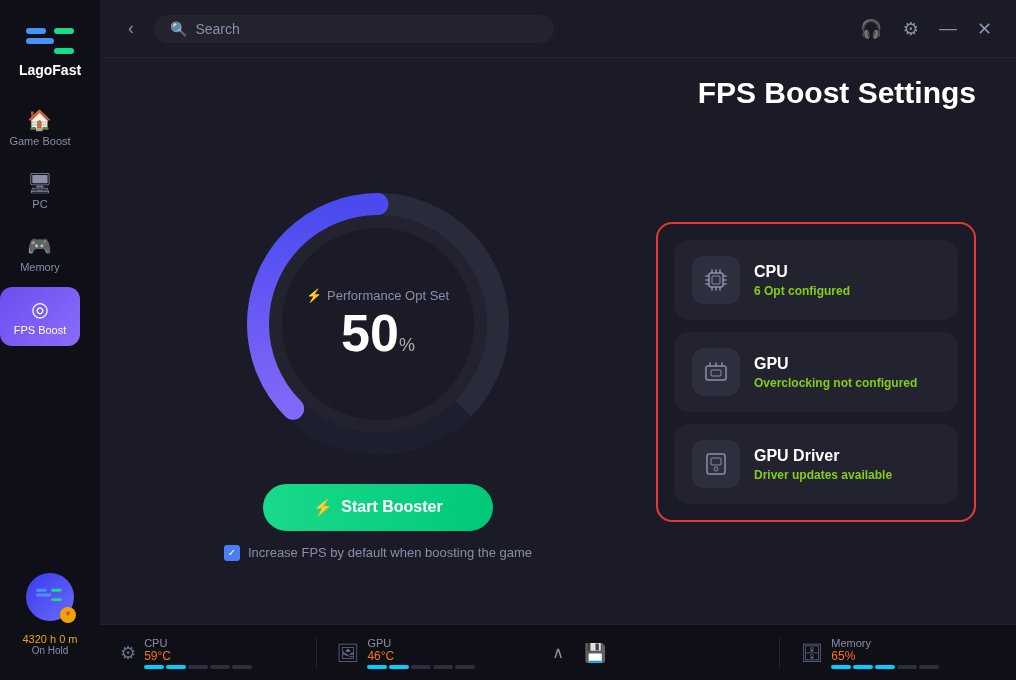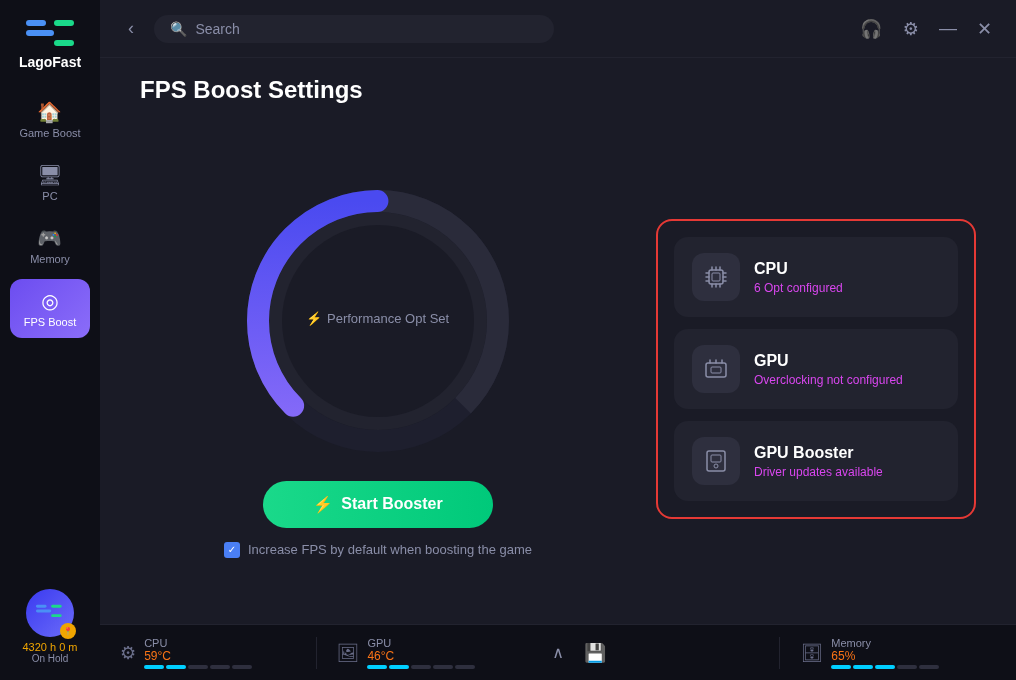--- a/index.html
+++ b/index.html
@@ -12,22 +12,21 @@
       overflow: hidden;
       display: flex;
     }
 
     
     .sidebar {
       width: 100px;
       background: #0e0f17;
       display: flex;
       flex-direction: column;
-      align-items: center;
-      padding: 16px 0;
+      padding: 24px 0;
       flex-shrink: 0;
     }
     .logo-area {
       display: flex;
       flex-direction: column;
       align-items: center;
       margin-bottom: 20px;
     }
     .logo-icon {
       width: 48px;
@@ -84,21 +83,21 @@
       background: #f0a500;
       border-radius: 50%;
       display: flex;
       align-items: center;
       justify-content: center;
       font-size: 8px;
     }
     .user-time {
       font-size: 11px;
       color: #f0a500;
-      margin-top: 4px;
+      margin-top: 12px;
       text-align: center;
     }
     .user-status {
       font-size: 10px;
       color: #8a8ea8;
     }
 
     
     .main-content {
       flex: 1;
@@ -163,24 +162,24 @@
 
     
     .page-body {
       flex: 1;
       display: flex;
       flex-direction: column;
       padding: 0 40px;
       overflow: hidden;
     }
     .page-title {
-      font-size: 24px;
+      font-size: 30px;
       font-weight: 600;
       color: #fff;
-      text-align: left;
+      text-align: right;
       padding: 18px 0 10px;
     }
 
     
     .center-area {
       display: flex;
       flex: 1;
       align-items: center;
       gap: 40px;
     }
@@ -299,21 +298,22 @@
     }
     .card-info { flex: 1; }
     .card-name {
       font-size: 16px;
       font-weight: 600;
       color: #fff;
       margin-bottom: 3px;
     }
     .card-sub {
       font-size: 12px;
-      color: #d946ef;
+      color: #84cc16;
+      font-weight: bold;
     }
 
     
     .status-bar {
       height: 56px;
       background: #0e0f17;
       display: flex;
       align-items: center;
       padding: 0 20px;
       gap: 0;
@@ -452,20 +452,23 @@
                 <stop offset="100%" stop-color="#8b6df9"></stop>
               </linearGradient>
             </defs>
 
             <circle cx="140" cy="140" r="96" fill="#1a1b26"></circle>
           </svg>
           <div class="gauge-inner">
             <div class="gauge-label">
               <span>⚡</span>
               <span>Performance Opt Set</span>
+            </div>
+            <div>
+              <span class="gauge-value">50</span><span class="gauge-unit">%</span>
             </div>
           </div>
         </div>
 
         <button class="boost-btn">
           <span>⚡</span>
           <span>Start Booster</span>
         </button>
 
         <div class="checkbox-row">
@@ -518,21 +521,21 @@
 
         <div class="card-item">
           <div class="card-icon-wrap">
             <svg width="28" height="28" viewBox="0 0 28 28" fill="none">
               <rect x="5" y="4" width="18" height="20" rx="2" stroke="#8a8ea8" stroke-width="1.5"></rect>
               <rect x="9" y="8" width="10" height="7" rx="1" stroke="#8a8ea8" stroke-width="1"></rect>
               <circle cx="14" cy="19" r="2" stroke="#8a8ea8" stroke-width="1"></circle>
             </svg>
           </div>
           <div class="card-info">
-            <div class="card-name">GPU Booster</div>
+            <div class="card-name">GPU Driver</div>
             <div class="card-sub">Driver updates available</div>
           </div>
         </div>
       </div>
     </div>
   </div>
 
   <footer class="status-bar">
     <div class="status-item">
       <span class="status-icon">⚙</span>

